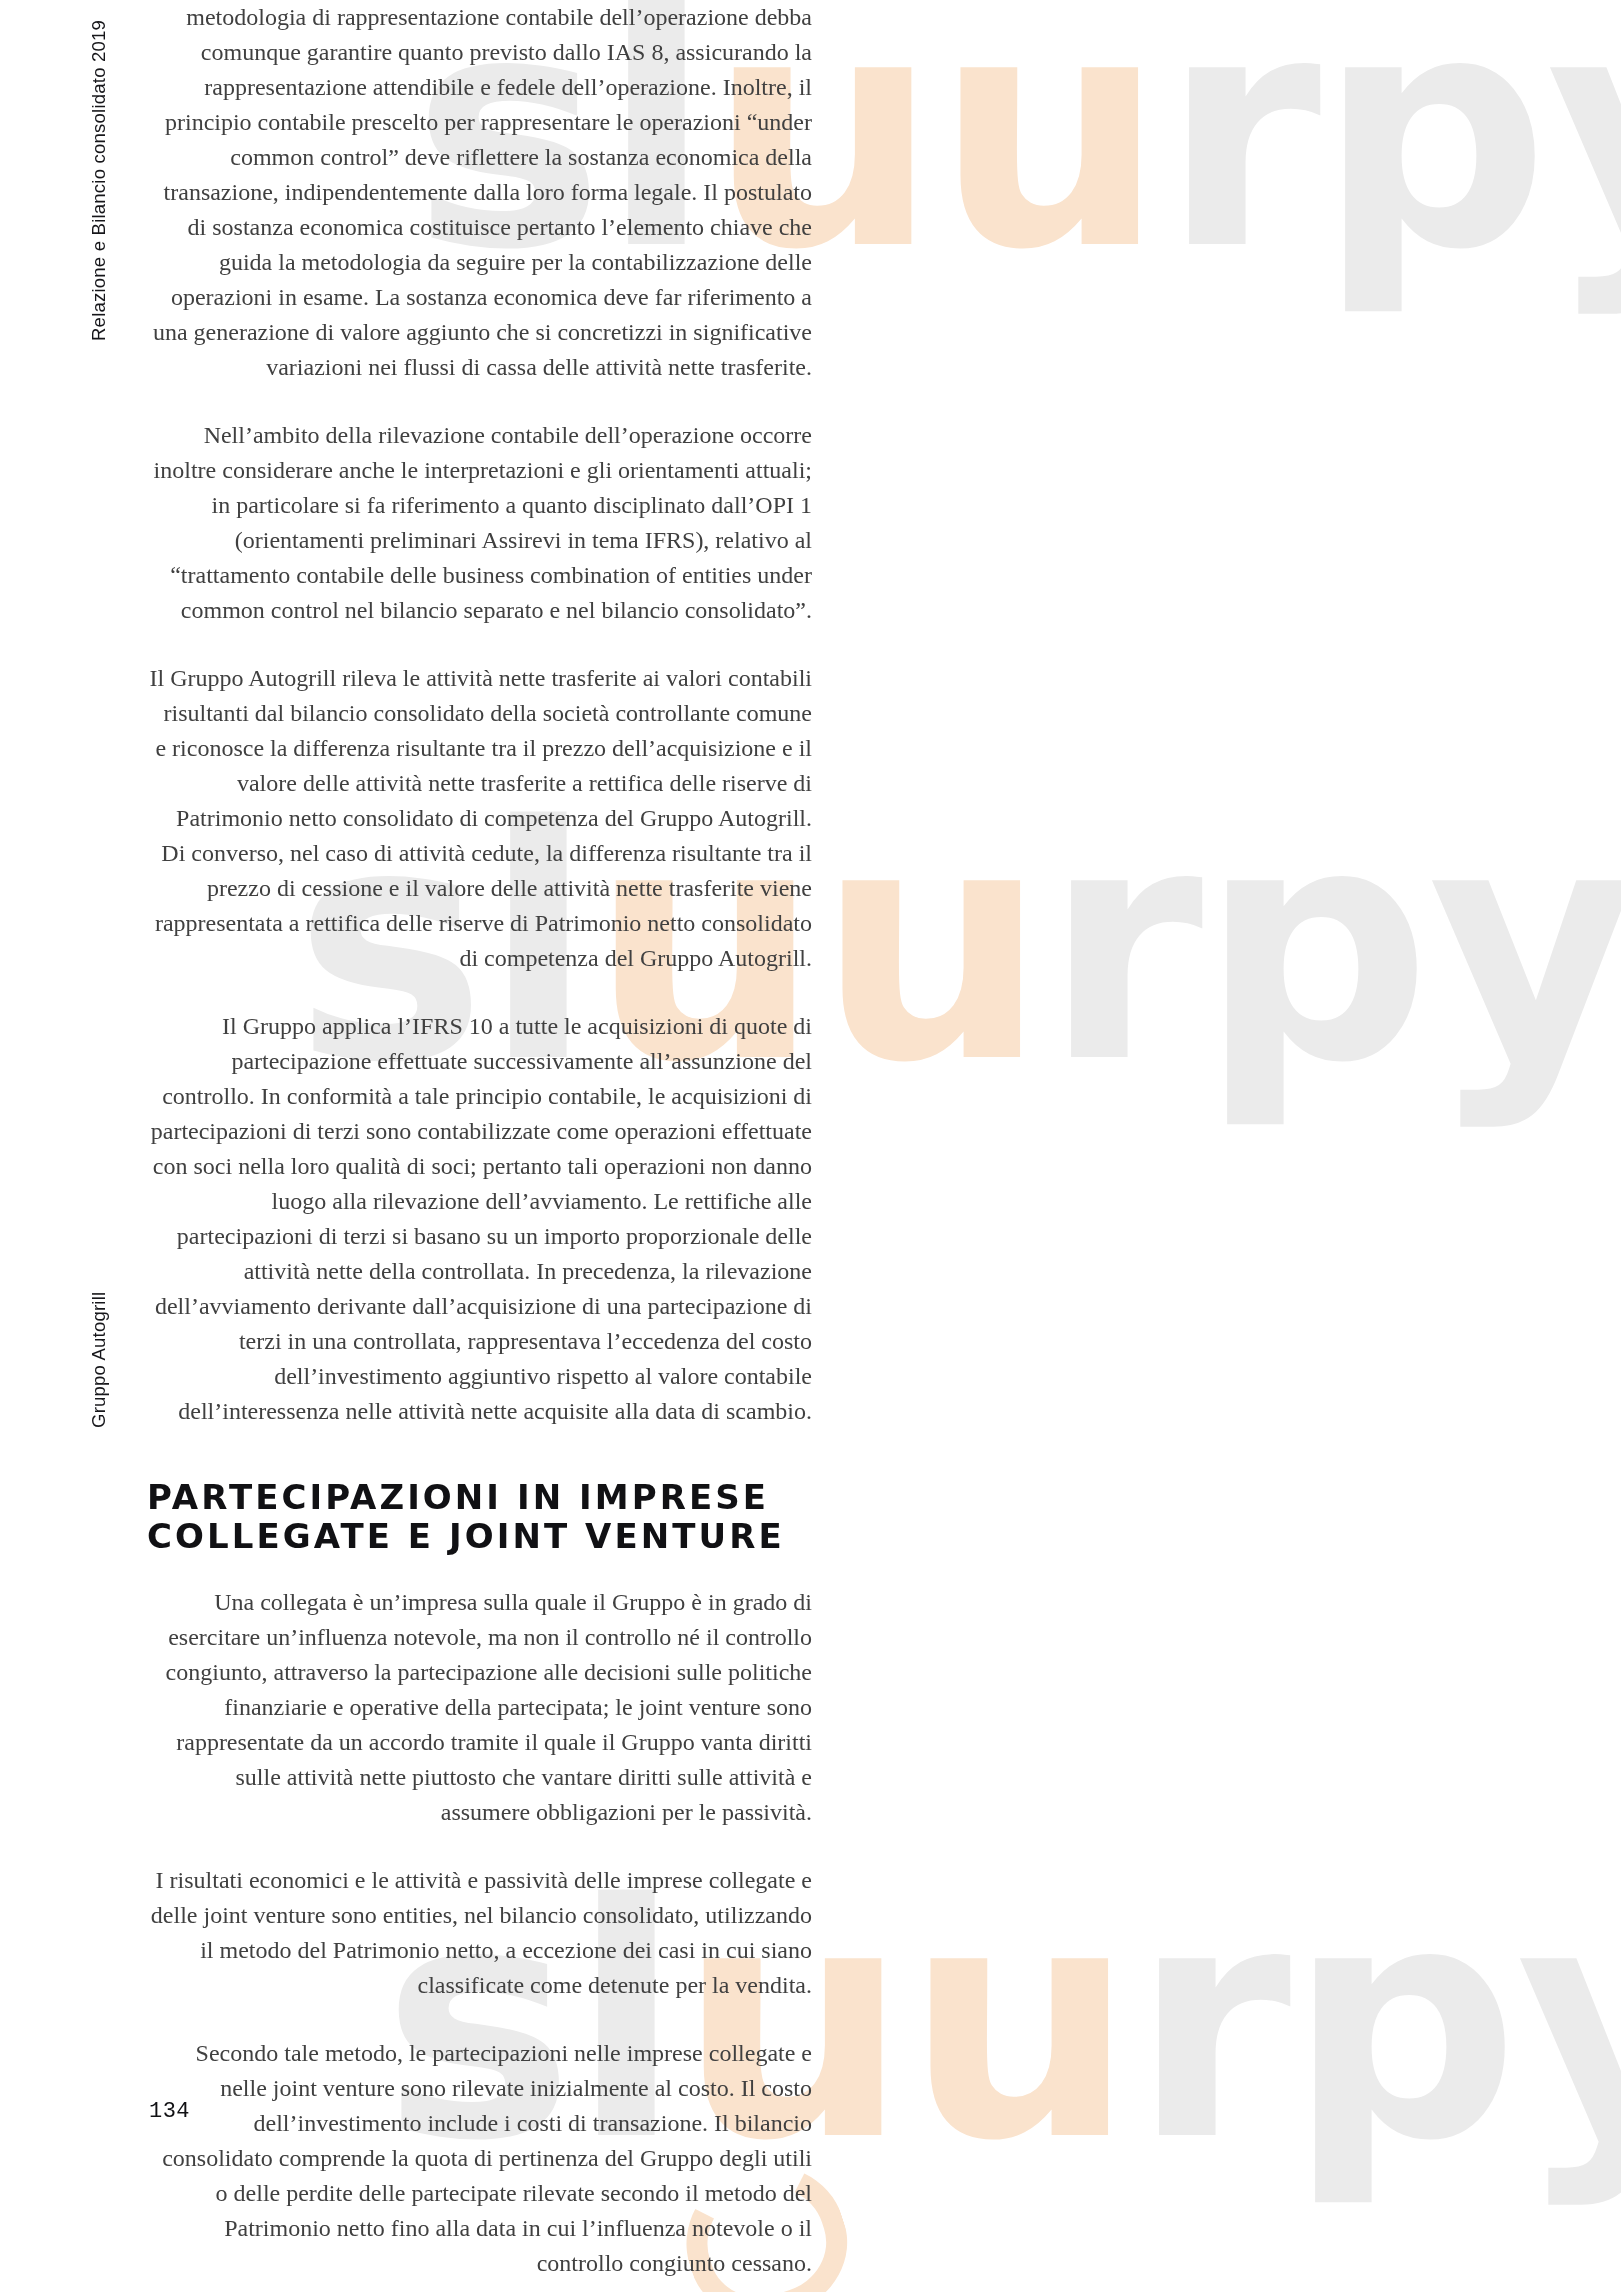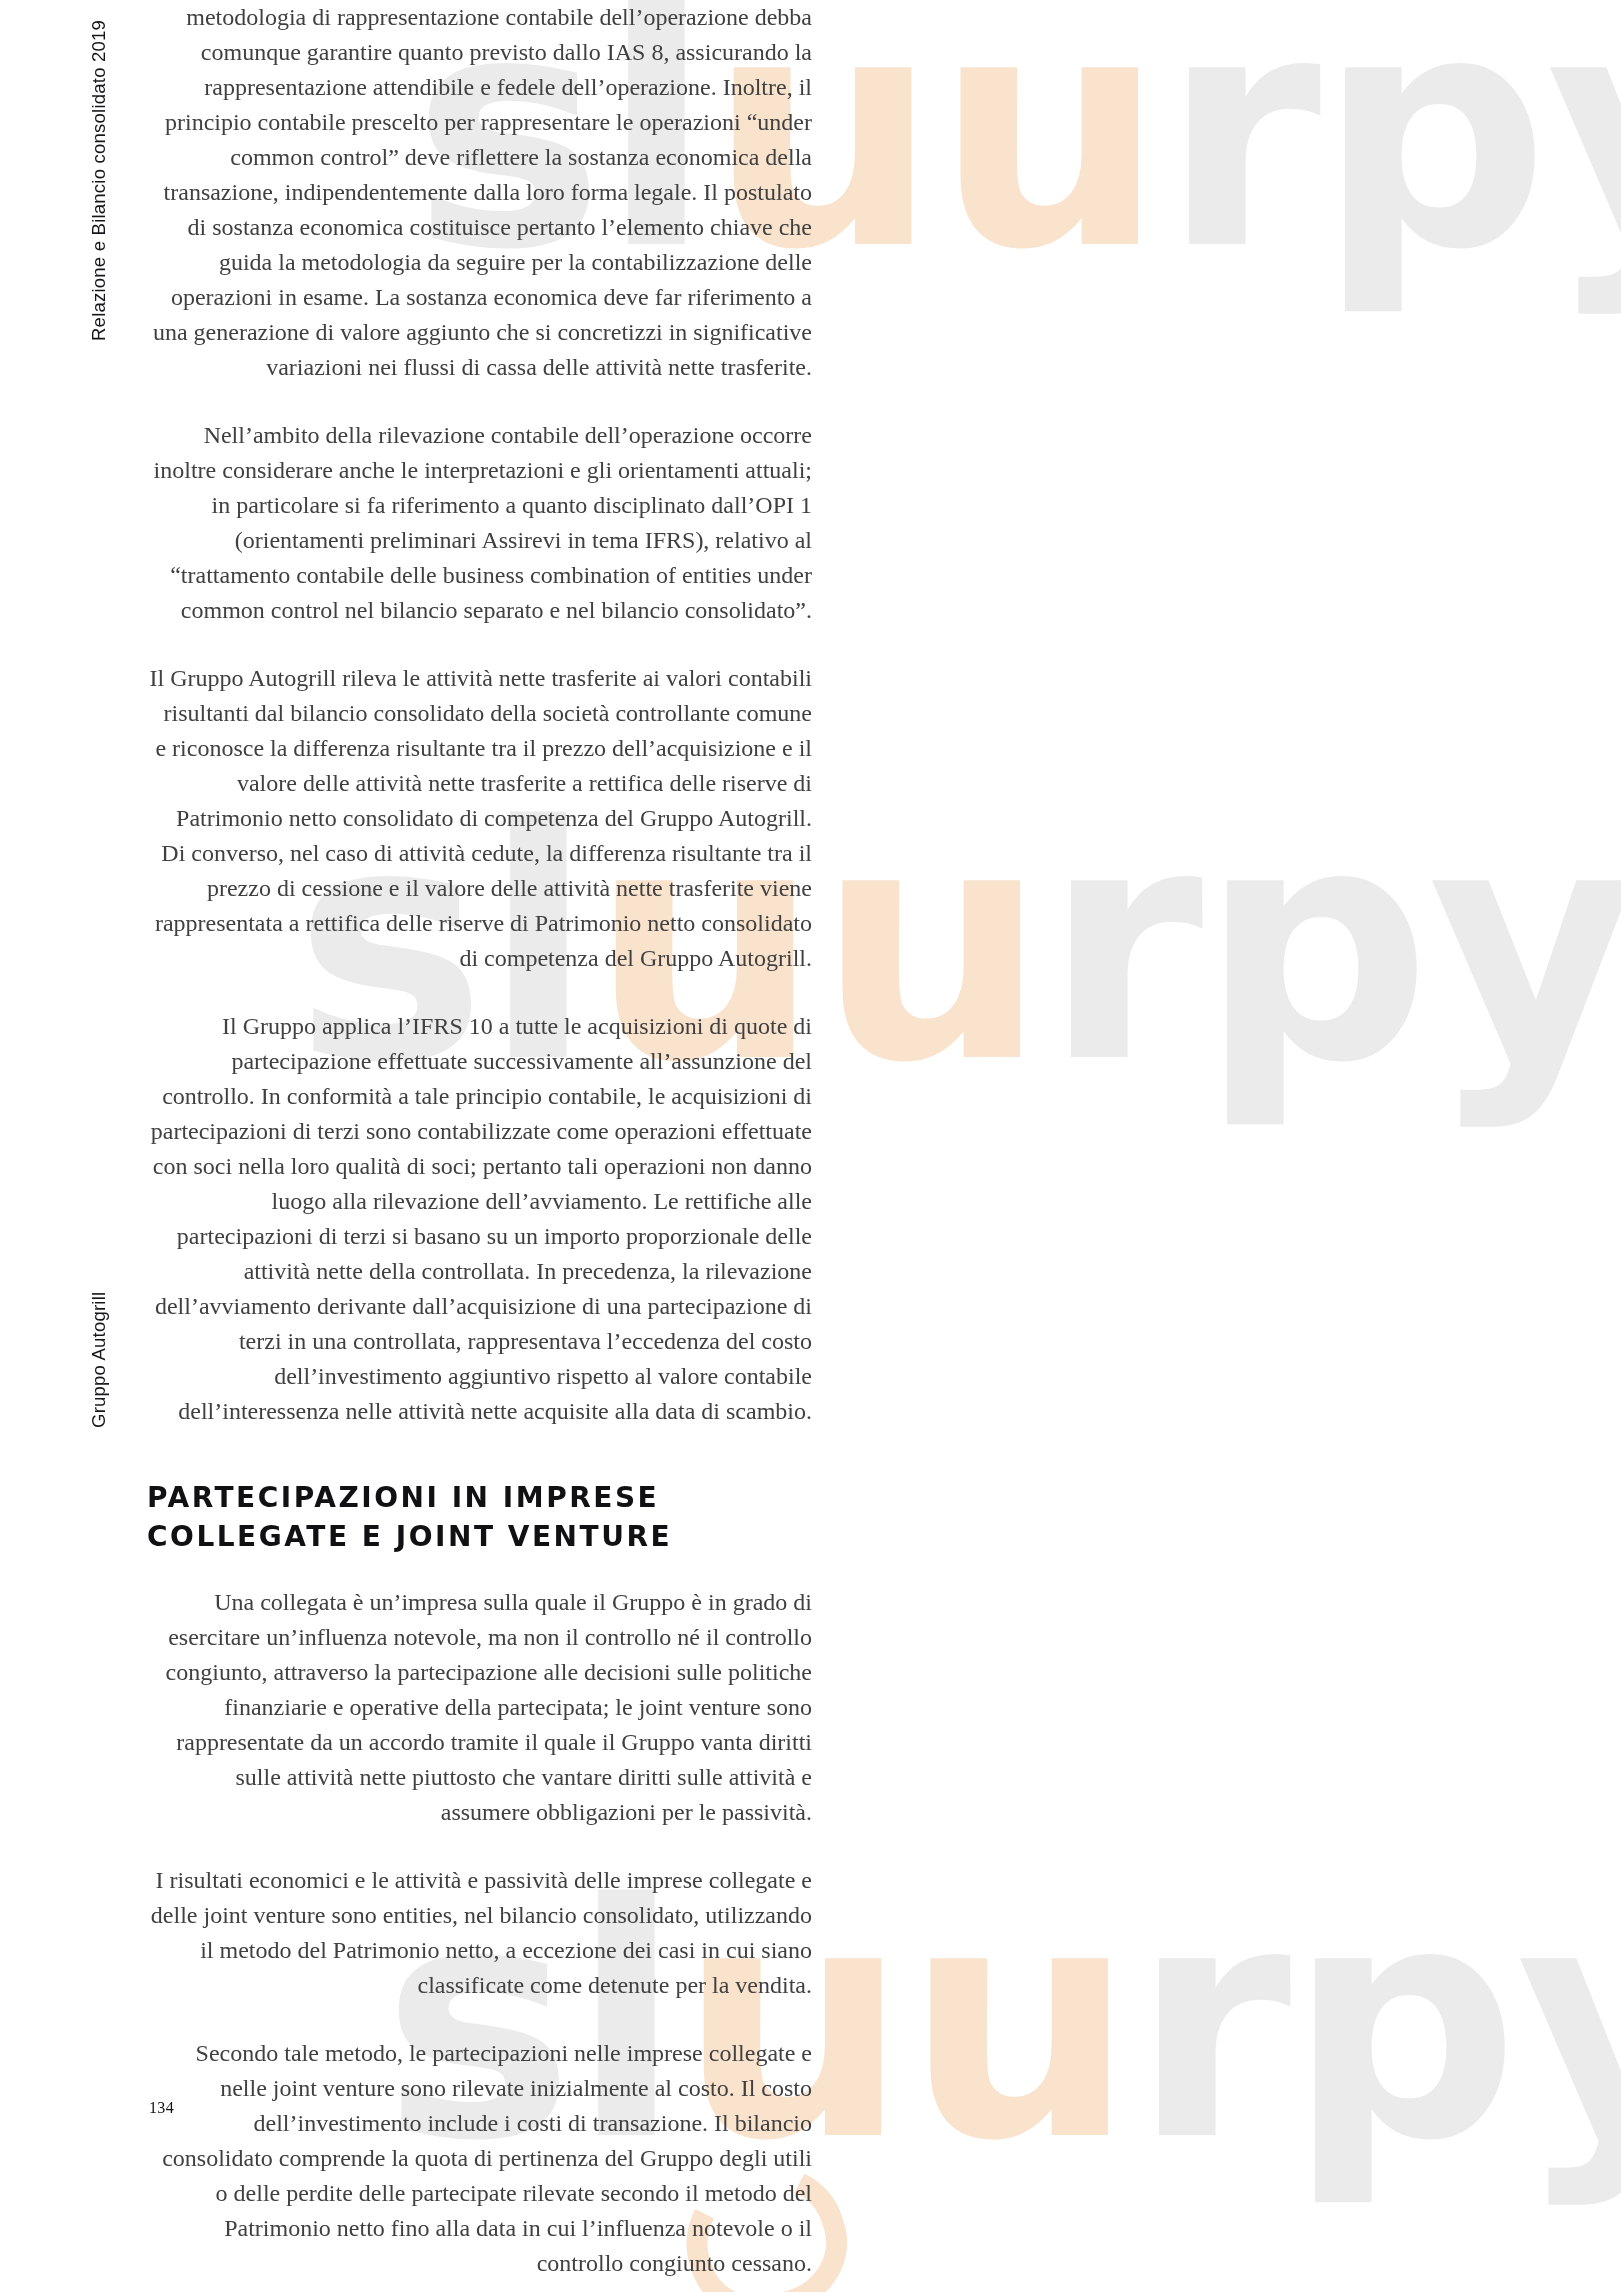--- a/index.html
+++ b/index.html
@@ -89,21 +89,21 @@
     font-family: "Liberation Sans", sans-serif;
     font-size: 20.6px;
     font-weight: 400;
     letter-spacing: 0.035em;
     color: #b8402c;
     text-transform: uppercase;
   }
   h1.section-heading {
     margin: 49px 0 29px 0;
     font-family: "DejaVu Sans", sans-serif;
-    font-size: 28px;
+    font-size: 34px;
     font-weight: 700;
     letter-spacing: 0.09em;
     line-height: 39px;
     color: #111114;
     text-transform: uppercase;
   }
 
   
   .vertical-label {
     position: absolute;
@@ -124,22 +124,22 @@
     left: 88px;
     top: 1428px;
   }
 
   
   .folio {
     position: absolute;
     left: 149px;
     top: 2099px;
     z-index: 2;
-    font-family: Liberation Serif, serif;
-    font-size: 16px;
+    font-family: Liberation Mono, monospace;
+    font-size: 22px;
     color: #111114;
     letter-spacing: 0.02em;
   }
 </style>
 </head>
 <body>
 
 <div class="page">
 
   <div class="watermark">

